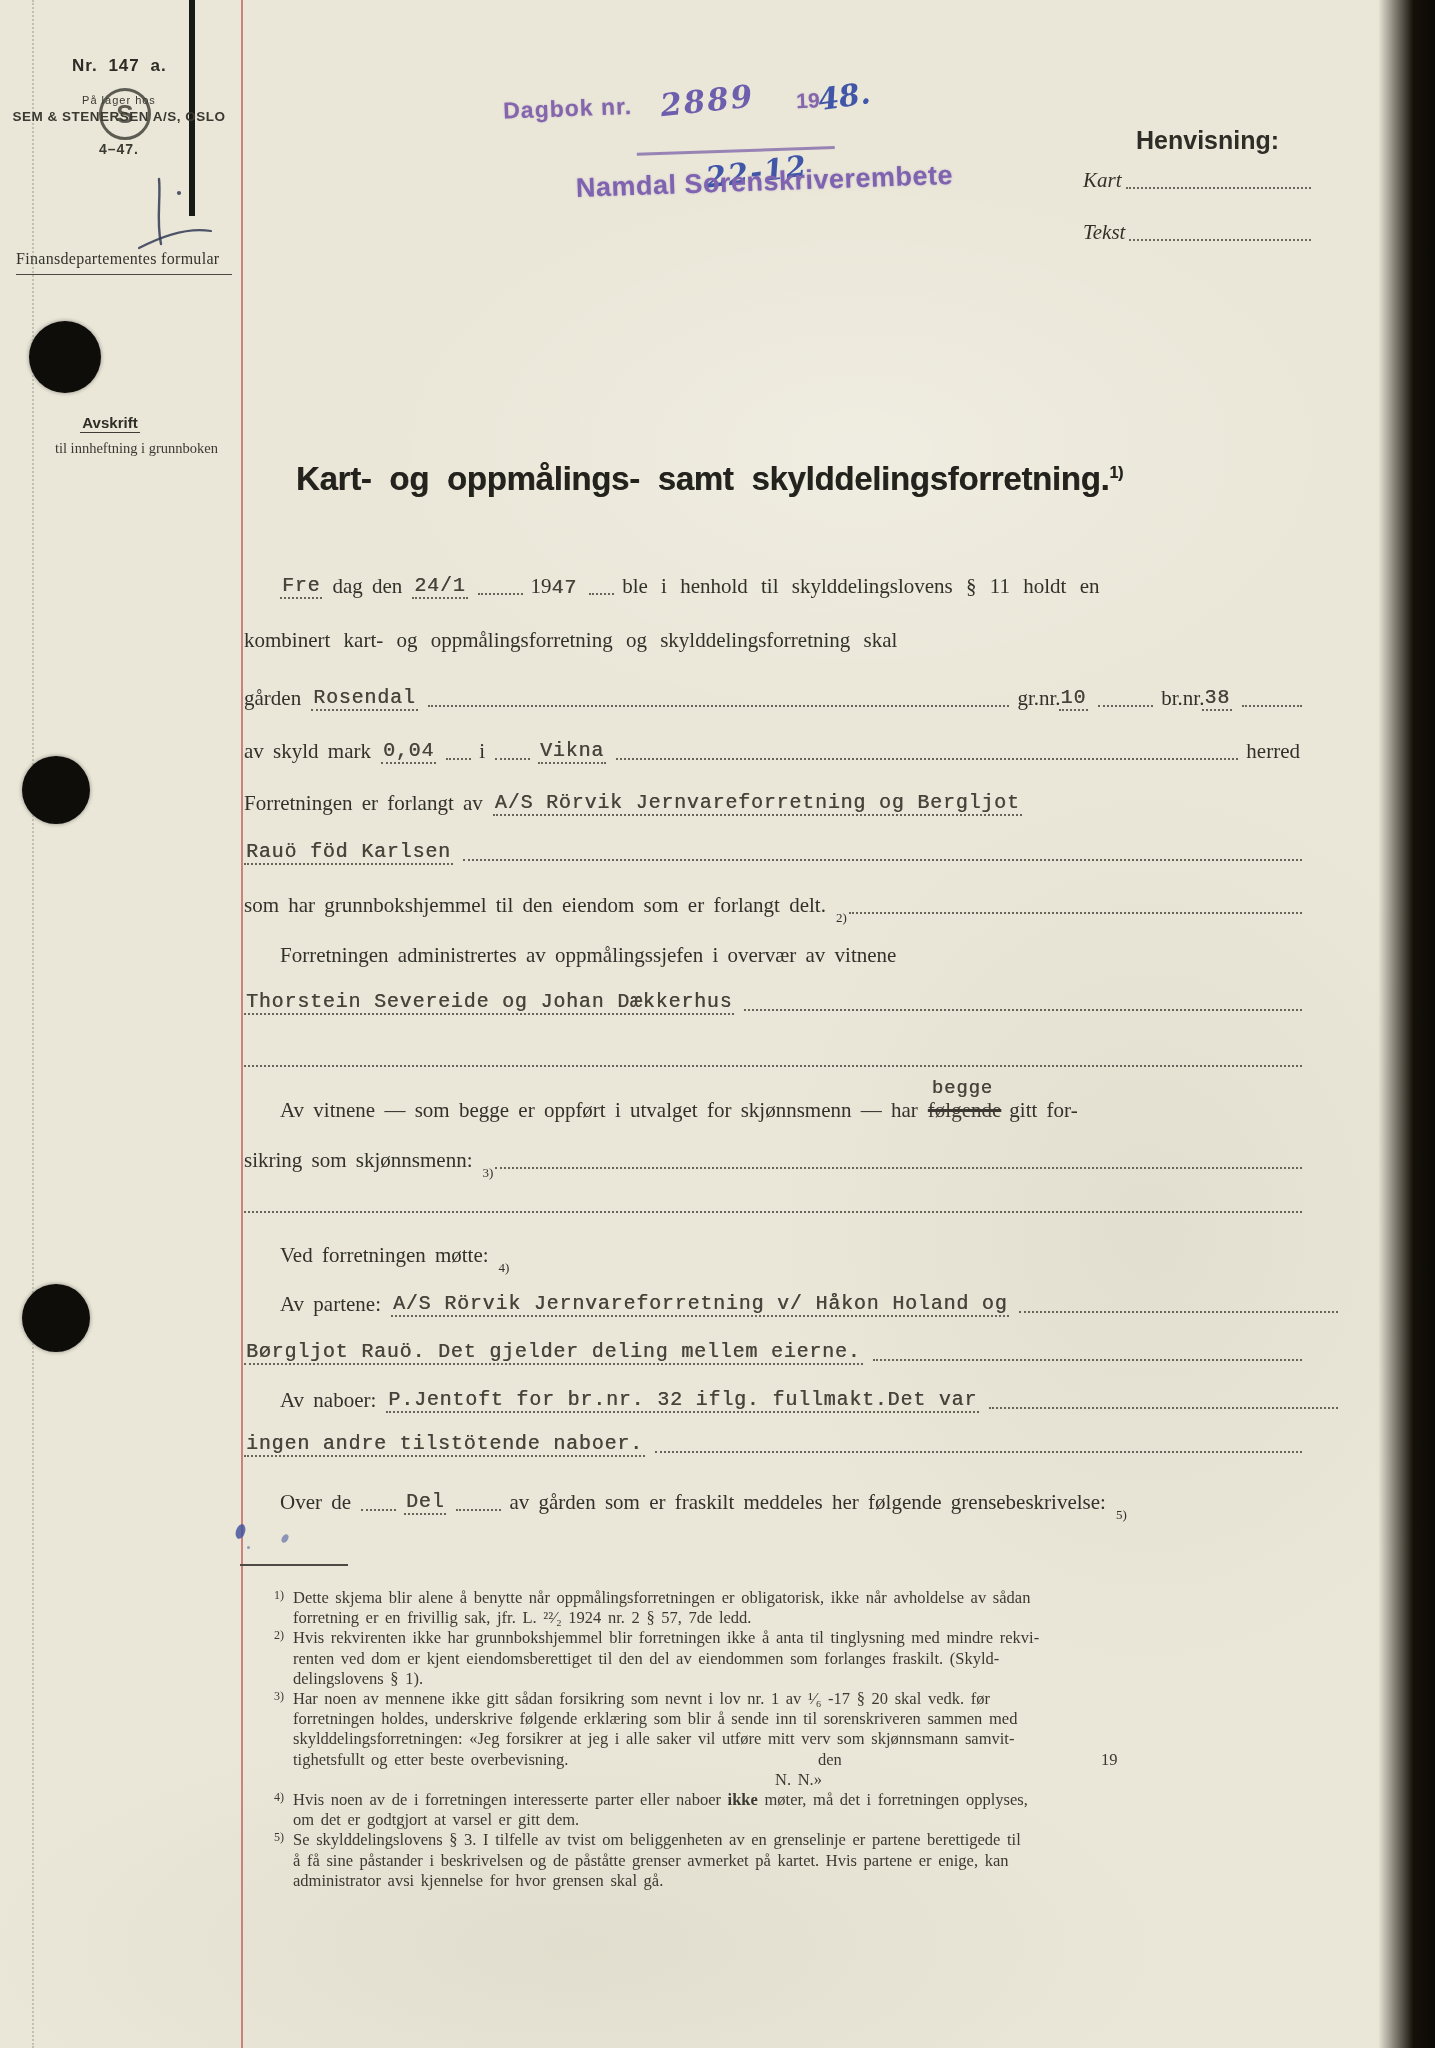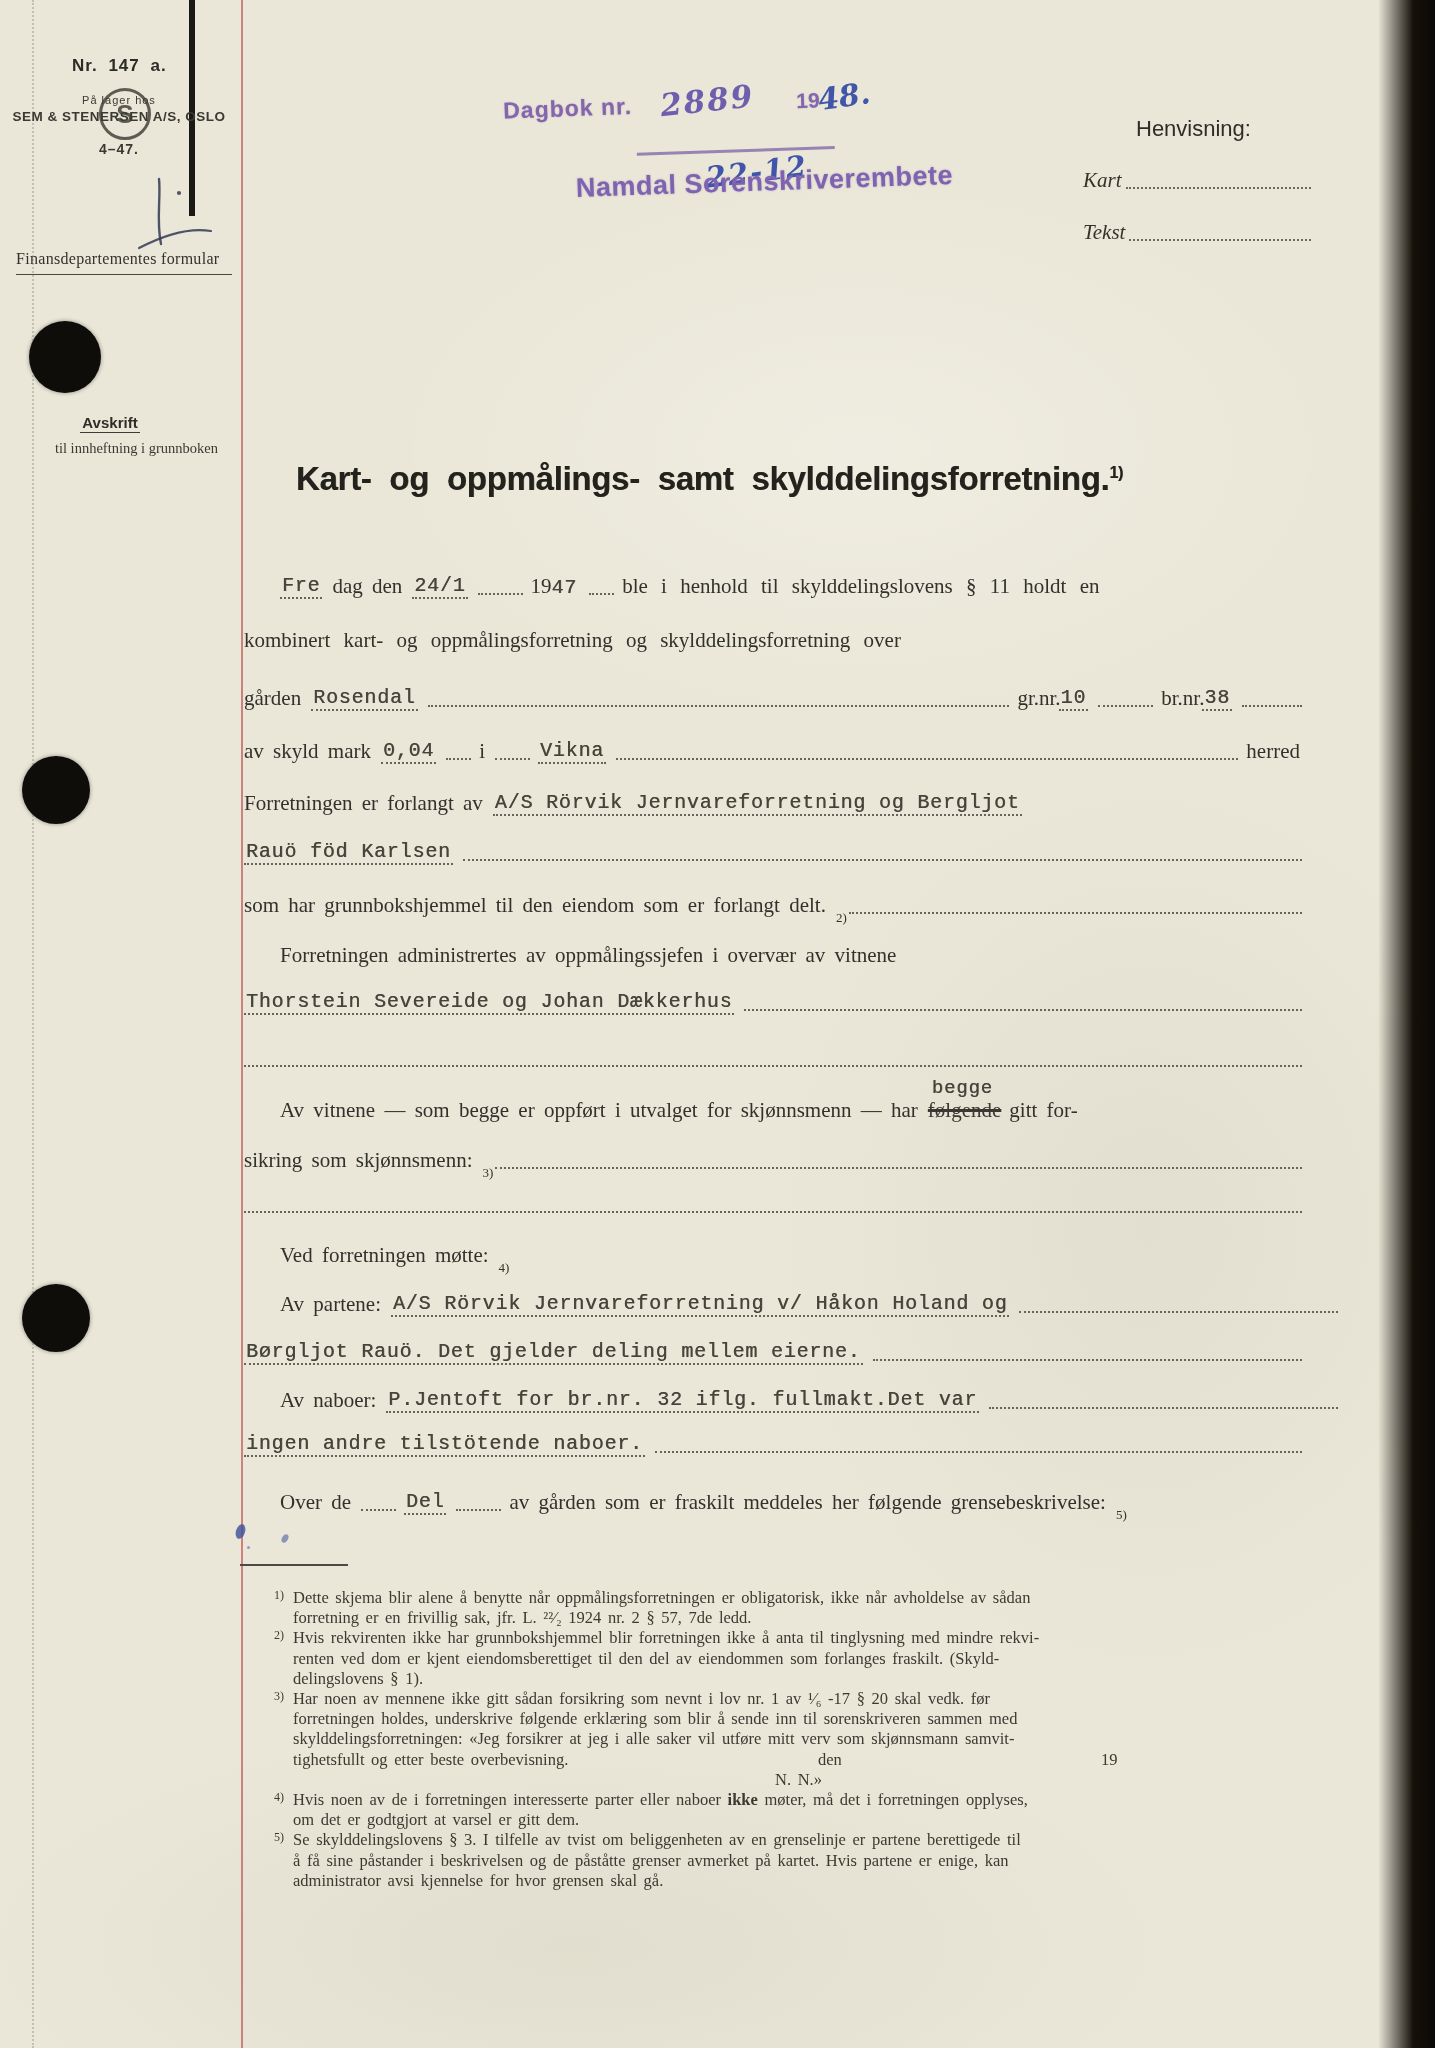--- a/index.html
+++ b/index.html
@@ -50,22 +50,22 @@
     color:var(--hwpurple);transform:rotate(-4deg);margin-left:28px;letter-spacing:2px;}
   .stamp-underline{position:absolute;left:132px;top:68px;width:198px;border-bottom:3px solid rgba(124,97,170,.75);}
   .year-printed{font-weight:bold;font-size:21px;margin-left:42px;text-shadow:0 0 1.5px rgba(133,102,173,.5);}
   .year-written{font-family:"DejaVu Serif",serif;font-style:italic;font-weight:bold;font-size:30px;
     color:var(--hwblue);margin-left:-2px;transform:rotate(-6deg);}
   .date-written{position:absolute;left:200px;top:74px;font-family:"DejaVu Serif",serif;font-style:italic;
     font-weight:bold;font-size:29px;color:var(--hwblue);transform:rotate(-5deg);letter-spacing:2px;}
   .stamp-office{position:absolute;left:70px;top:86px;font-weight:bold;font-size:27px;letter-spacing:.5px;
     color:#7f63b0;text-shadow:0 0 2px rgba(127,99,176,.5);white-space:nowrap;}
   
-  .henvisning-title{position:absolute;left:1136px;top:116px;font-family:"Liberation Sans",sans-serif;
-    font-weight:normal;font-size:22px;color:#2e2d27;}
+  .henvisning-title{position:absolute;left:1136px;top:126px;font-family:"Liberation Sans",sans-serif;
+    font-weight:bold;font-size:25px;color:#2e2d27;}
   .henv-row{position:absolute;left:1083px;width:228px;display:flex;align-items:flex-end;}
   .henv-label{font-style:italic;font-size:21px;color:#343329;margin-right:4px;}
   .henv-dots{flex:1;border-bottom:2px dotted #6c6a5e;margin-bottom:4px;}
   
   .doc-title{position:absolute;left:296px;top:460px;font-family:"Liberation Sans",sans-serif;
     font-weight:bold;font-size:33px;letter-spacing:-.3px;word-spacing:9px;color:#23221d;
     text-shadow:.4px 0 0 rgba(35,34,29,.6);white-space:nowrap;text-align:right;}
   .doc-title sup{font-size:16px;}
   
   .fline{position:absolute;left:244px;width:1066px;height:27px;display:flex;align-items:flex-end;
@@ -164,21 +164,21 @@
     <span class="pr">dag den</span>
     <span class="ty u">24/1</span>
     <span class="dots dw45"></span>
     <span class="pr">19</span>
     <span class="ty fuse">47</span>
     <span class="dots dw25"></span>
     <span class="pr wide">ble i henhold til skylddelingslovens § 11 holdt en</span>
   </div>
 
   <div class="fline" style="top:626px">
-    <span class="pr wide">kombinert kart- og oppmålingsforretning og skylddelingsforretning over</span>
+    <span class="pr wide">kombinert kart- og oppmålingsforretning og skylddelingsforretning skal</span>
   </div>
 
   <div class="fline" style="top:684px">
     <span class="pr">gården</span>
     <span class="ty u">Rosendal</span>
     <span class="dots grow"></span>
     <span class="pr">gr.nr.</span>
     <span class="ty u fuse">10</span>
     <span class="dots dw55"></span>
     <span class="pr">br.nr.</span>

